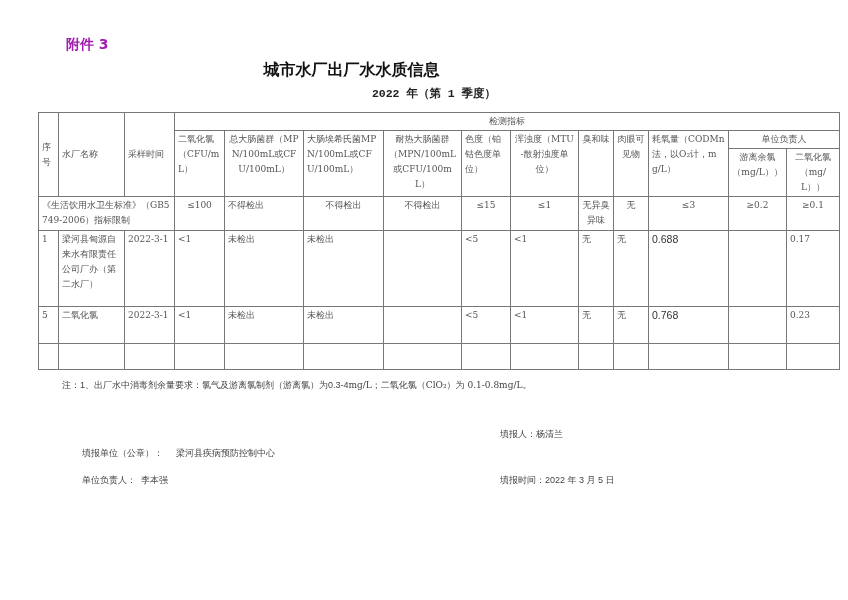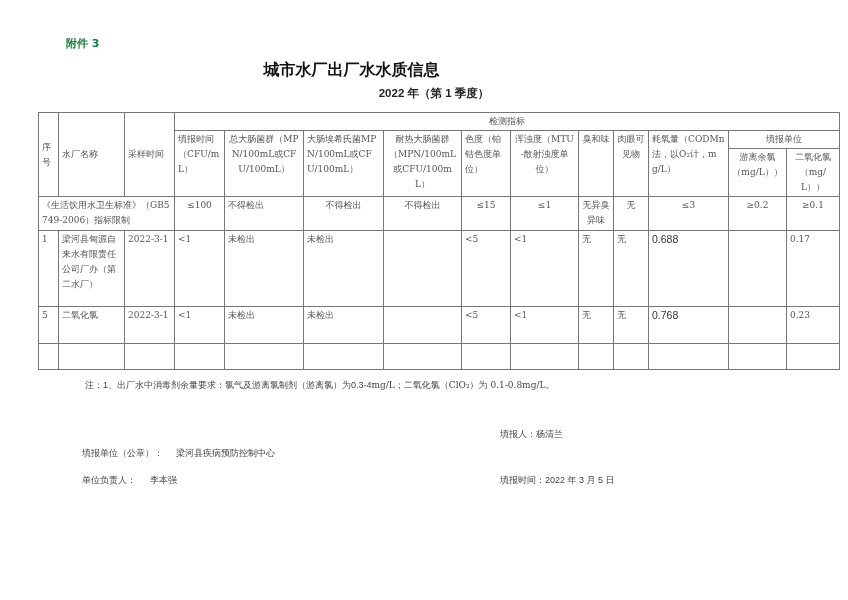--- a/index.html
+++ b/index.html
@@ -1,31 +1,31 @@
 <!DOCTYPE html>
 <html><head>
 <meta charset="utf-8">
 <style>
   html, body { margin:0; padding:0; }
   body {
     width:848px; height:600px; background:#ffffff; position:relative; overflow:hidden;
     font-family: "DejaVu Serif", "Liberation Serif", serif; color:#333;
   }
-  .attach { position:absolute; left:66px; top:36px; font-family:"DejaVu Sans","Liberation Sans",sans-serif; font-size:11px; font-weight:bold; color:#15803d;text-align:center; }
+  .attach { position:absolute; left:66px; top:36px; font-family:"DejaVu Sans","Liberation Sans",sans-serif; font-size:14px; font-weight:bold; color:#a21caf;text-align:center; }
   .title { position:absolute; left:0; width:703px; top:60px; text-align:center; font-family:"DejaVu Sans","Liberation Sans",sans-serif; font-size:16px; font-weight:bold; color:#111; }
-  .subtitle { position:absolute; left:0; width:848px; top:86px; text-align:center; font-family:Liberation Sans, sans-serif; font-size:11.5px; font-weight:bold; color:#222; padding-left:20px; box-sizing:border-box;}
+  .subtitle { position:absolute; left:0; width:848px; top:86px; text-align:center; font-family:Liberation Mono, monospace; font-size:11.5px; font-weight:bold; color:#222; padding-left:20px; box-sizing:border-box;}
   table.wq {
     position:absolute; left:38px; top:112px; border-collapse:collapse; table-layout:fixed;
     font-size:9px; color:#555; line-height:15px;
   }
   table.wq td { border:1px solid #777; vertical-align:top; padding:1px 3px; word-break:break-all; }
   table.wq .c { text-align:center; }
   table.wq .mid { vertical-align:middle; }
   table.wq .big { font-family:"Liberation Sans","DejaVu Sans",sans-serif; font-size:10.5px; color:#333; }
-  .notes { position:absolute; left:62px; top:378px; font-size:9px; color:#444; line-height:15px;margin-left:23px; }
+  .notes { position:absolute; left:62px; top:378px; font-size:9px; color:#444; line-height:15px; }
   .notes .sans { font-family:"Liberation Sans","DejaVu Sans",sans-serif; }
   .sig { position:absolute; font-size:9px; color:#444; }
   .sig .sans { font-family:"Liberation Sans","DejaVu Sans",sans-serif; }
 </style>
 </head>
 <body>
 
 <div class="attach">附件 3</div>
 <div class="title">城市水厂出厂水水质信息</div>
 <div class="subtitle">2022 年（第 1 季度）</div>
@@ -48,30 +48,30 @@
       <col style="width:53px">
   </colgroup>
   <tbody>
       <tr style="height:14px">
     <td rowspan="3" class="mid">序号</td>
     <td rowspan="3" class="mid">水厂名称</td>
     <td rowspan="3" class="mid">采样时间</td>
     <td colspan="11" class="c">检测指标</td>
   </tr>
   <tr style="height:14px">
-    <td rowspan="2">填报时间（CFU/mL）</td>
+    <td rowspan="2">二氧化氯（CFU/mL）</td>
     <td rowspan="2" class="c">总大肠菌群（MPN/100mL或CFU/100mL）</td>
     <td rowspan="2">大肠埃希氏菌MPN/100mL或CFU/100mL）</td>
     <td rowspan="2" class="c">耐热大肠菌群（MPN/100mL或CFU/100mL）</td>
     <td rowspan="2">色度（铂钴色度单位）</td>
     <td rowspan="2" class="c">浑浊度（MTU-散射浊度单位）</td>
     <td rowspan="2" class="c">臭和味</td>
     <td rowspan="2" class="c">肉眼可见物</td>
     <td rowspan="2">耗氧量（CODMn法，以O₂计，mg/L）</td>
-    <td colspan="2" class="c">填报单位</td>
+    <td colspan="2" class="c">单位负责人</td>
   </tr>
   <tr style="height:48px">
     <td class="c">游离余氯（mg/L））</td>
     <td class="c">二氧化氯（mg/L））</td>
   </tr>
   <tr style="height:34px">
     <td colspan="3">《生活饮用水卫生标准》（GB5749-2006）指标限制</td>
     <td class="c">≤100</td>
     <td>不得检出</td>
     <td class="c">不得检出</td>
@@ -143,17 +143,17 @@
 
 <div class="sig" style="left:82px; top:447px;">
   <span>填报单位（公章）：</span>
   <span style="margin-left:10px">梁河县疾病预防控制中心</span>
 </div>
 <div class="sig" style="left:500px; top:428px;">
   <span>填报人：</span><span>杨清兰</span>
 </div>
 <div class="sig" style="left:82px; top:474px;">
   <span>单位负责人：</span>
-  <span style="margin-left:11px">李本强</span>
+  <span style="margin-left:2px">李本强</span>
 </div>
 <div class="sig" style="left:500px; top:474px;">
   <span>填报时间：</span><span class="sans">2022 年 3 月 5 日</span>
 </div>
 
 </body></html>

